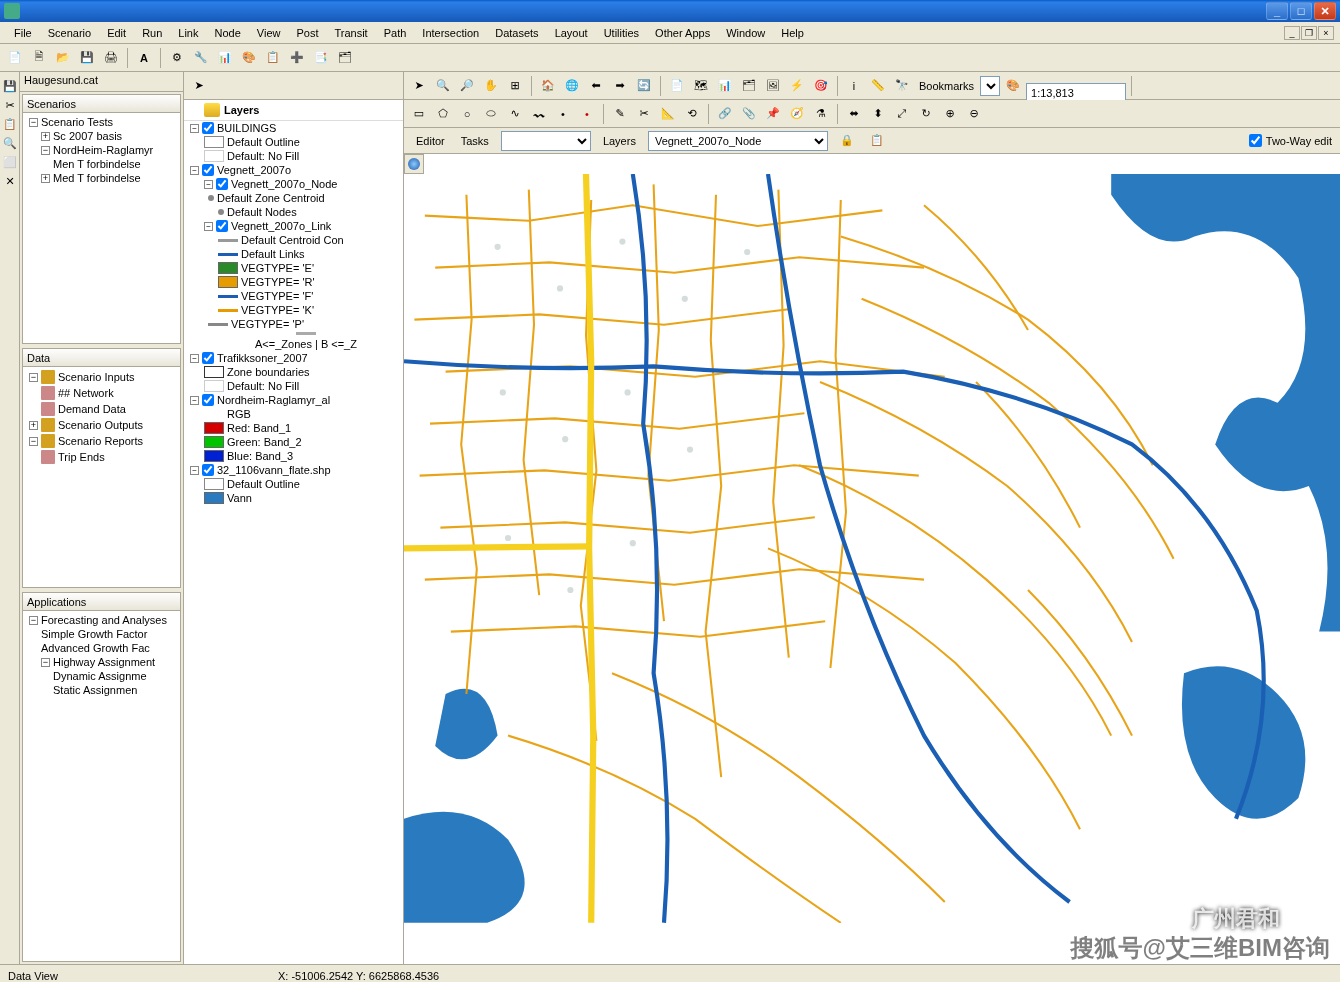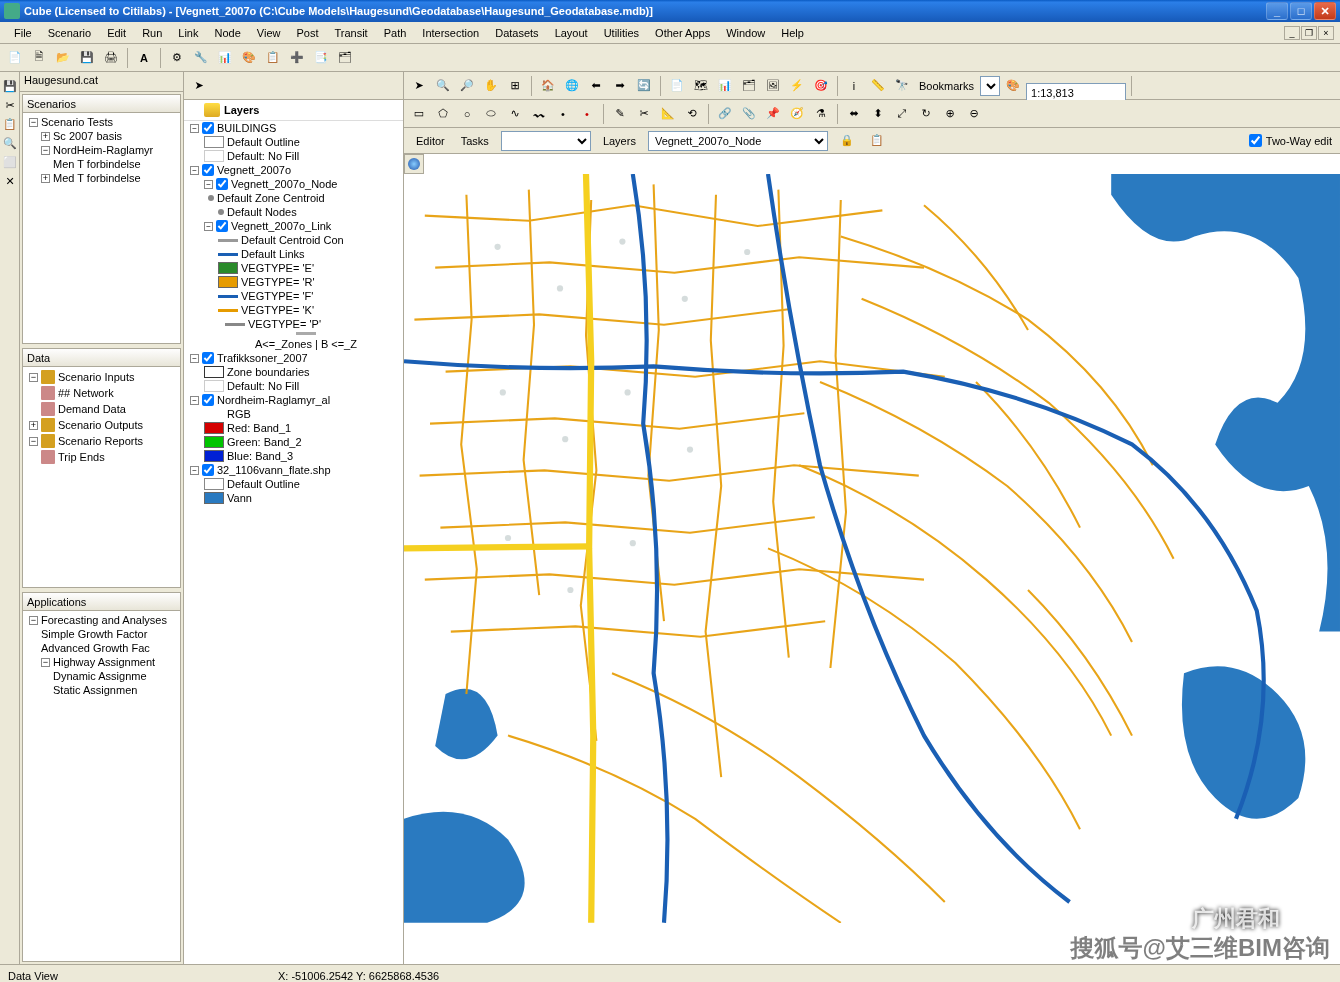--- a/index.html
+++ b/index.html
@@ -54,21 +54,20 @@
 .lefttool .tbtn { width: 18px; height: 18px; margin: 1px; }
 .chk { display: flex; align-items: center; gap: 4px; }
 .watermark { position: absolute; right: 10px; bottom: 18px; font-size: 24px; color: rgba(0,0,0,0.5); font-weight: bold; pointer-events: none; }
 .watermark2 { position: absolute; right: 60px; bottom: 48px; font-size: 22px; color: rgba(255,255,255,0.8); font-weight: bold; pointer-events: none; text-shadow: 0 0 4px #000; }
 </style>
 </head>
 <body>
 
 <div class="titlebar">
   <div class="icon"></div>
-  <span>Cube (Licensed to Citilabs) - [Vegnett_2007o (C:\Cube Models\Haugesund\Geodatabase\Haugesund_Geodatabase.mdb)]</span>
   <div class="spacer"></div>
   <div class="winbtn min">_</div>
   <div class="winbtn max">□</div>
   <div class="winbtn close">✕</div>
 </div>
 
 <div class="menubar">
   <span class="mitem">File</span>
   <span class="mitem">Scenario</span>
   <span class="mitem">Edit</span>
@@ -274,21 +273,21 @@
           <span>VEGTYPE= 'R'</span>
         </div>
         <div class="lrow" style="padding-left: 34px;">
           <span class="swatch line" style="background: rgb(26, 95, 180); height: 3px;"></span>
           <span>VEGTYPE= 'F'</span>
         </div>
         <div class="lrow" style="padding-left: 34px;">
           <span class="swatch line" style="background: rgb(230, 155, 0); height: 3px;"></span>
           <span>VEGTYPE= 'K'</span>
         </div>
-        <div class="lrow" style="padding-left: 41px;">
+        <div class="lrow" style="padding-left: 24px;">
           <span class="swatch line" style="background: rgb(136, 136, 136); height: 3px;"></span>
           <span>VEGTYPE= 'P'</span>
         </div>
         <div class="lrow" style="padding-left: 27px; flex-direction: column;">
           <span class="swatch line" style="background: rgb(170, 170, 170); height: 3px;"></span>
           <span>A&lt;=_Zones | B &lt;=_Z</span>
         </div>
         <div class="lrow" style="padding-left: 6px;">
           <span class="exp">−</span>
           <input type="checkbox" checked="" style="">

